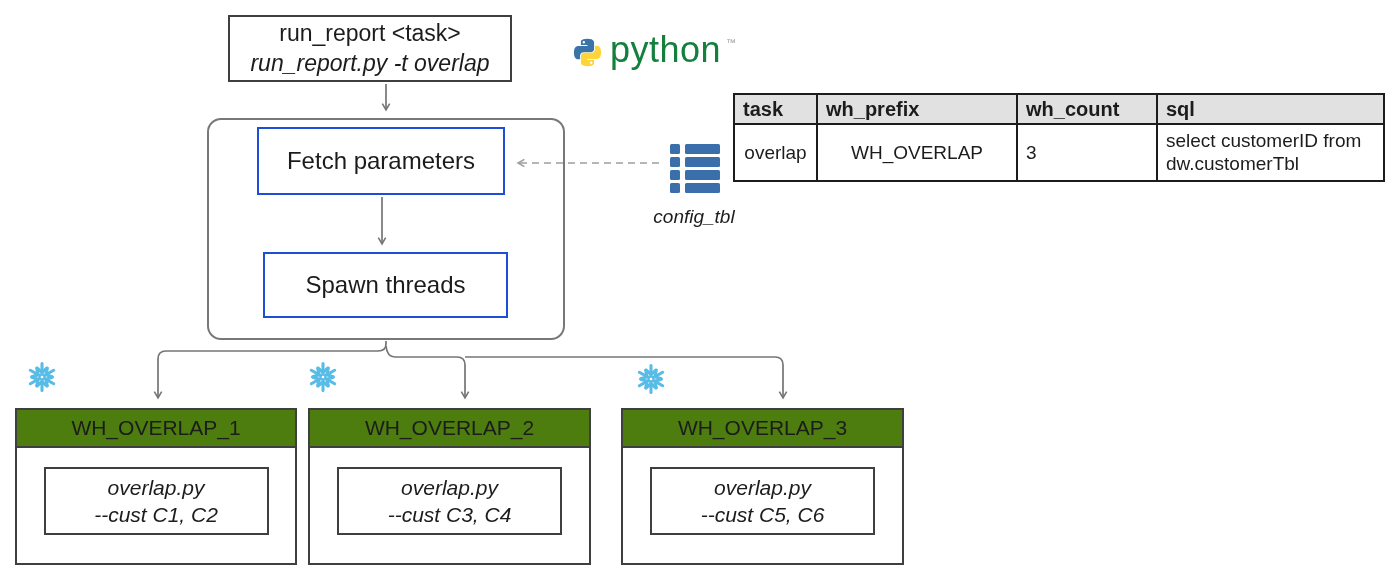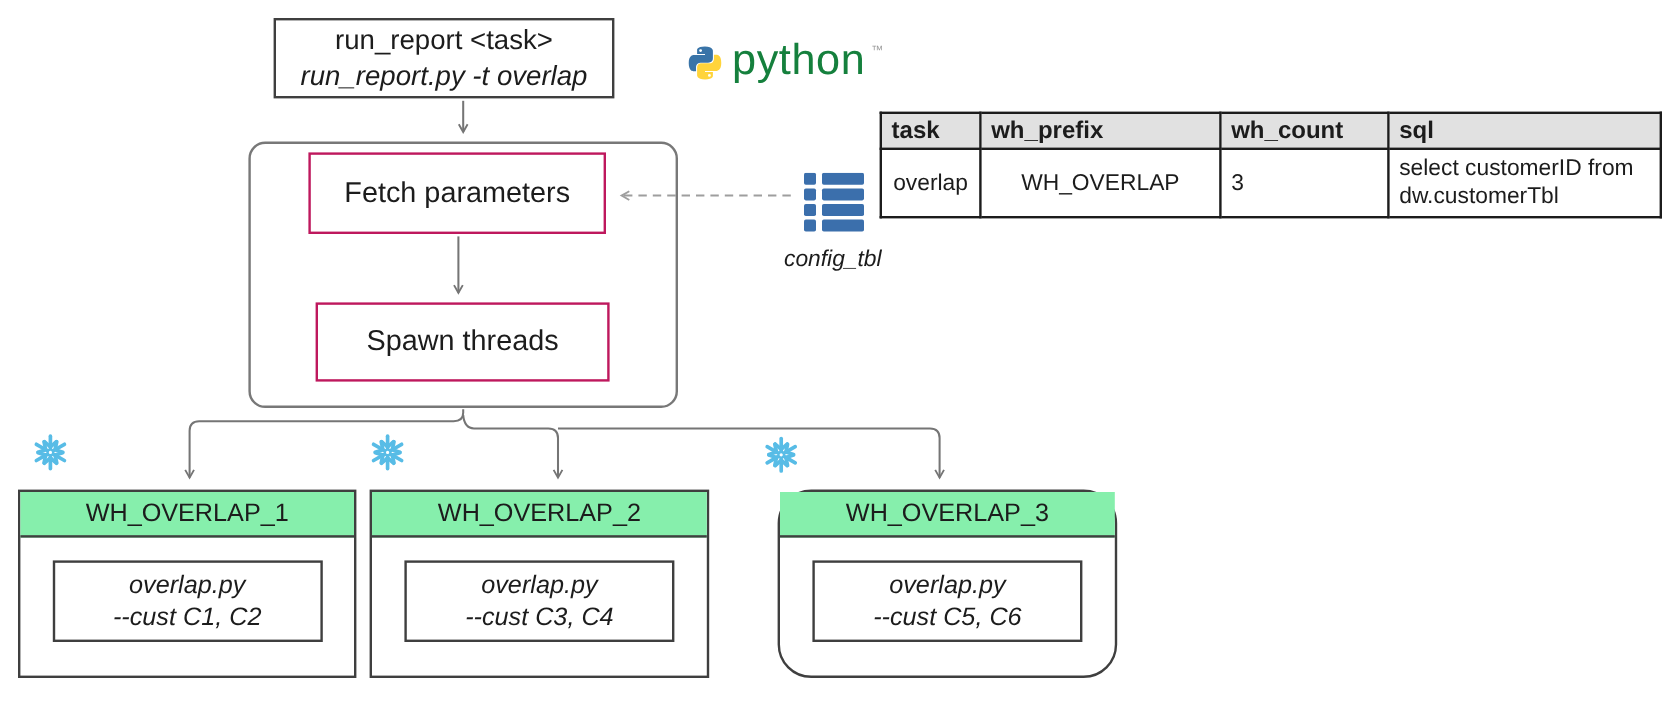--- a/index.html
+++ b/index.html
@@ -60,21 +60,21 @@
 
   
   .process-container {
     left: 207px; top: 118px;
     width: 358px; height: 222px;
     border: 2px solid #787878;
     border-radius: 14px;
     background: transparent;
   }
   .step-box {
-    border: 2px solid #be185d;
+    border: 2px solid #1d4ed8;
     background: #ffffff;
     display: flex; align-items: center; justify-content: center;
     font-size: 24px;
     text-align: center;
   }
   .step-fetch { left: 257px; top: 127px; width: 248px; height: 68px; }
   .step-spawn { left: 263px; top: 252px; width: 245px; height: 66px; }
 
   
   .config-icon { left: 670px; top: 144px; width: 50px; height: 50px; }
@@ -114,25 +114,25 @@
 
   
   .warehouse {
     width: 283px; height: 157px;
     border: 2px solid #3f3f3f;
     background: #ffffff;
     top: 408px;
   }
   .wh-1 { left: 15px; width: 282px; }
   .wh-2 { left: 308px; }
-  .wh-3 { left: 648px; border-radius: 28px; }
+  .wh-3 { left: 621px; }
   .warehouse-header {
     height: 38px;
     border-bottom: 2px solid #3f3f3f;
-    background: #86efac;
+    background: #4d7c0f;
     display: flex; align-items: center; justify-content: center;
     font-size: 21px;
   }
   .warehouse-body {
     height: 115px;
     display: flex; justify-content: center;
     padding-top: 19px;
   }
   .script-box {
     width: 225px; height: 68px;

